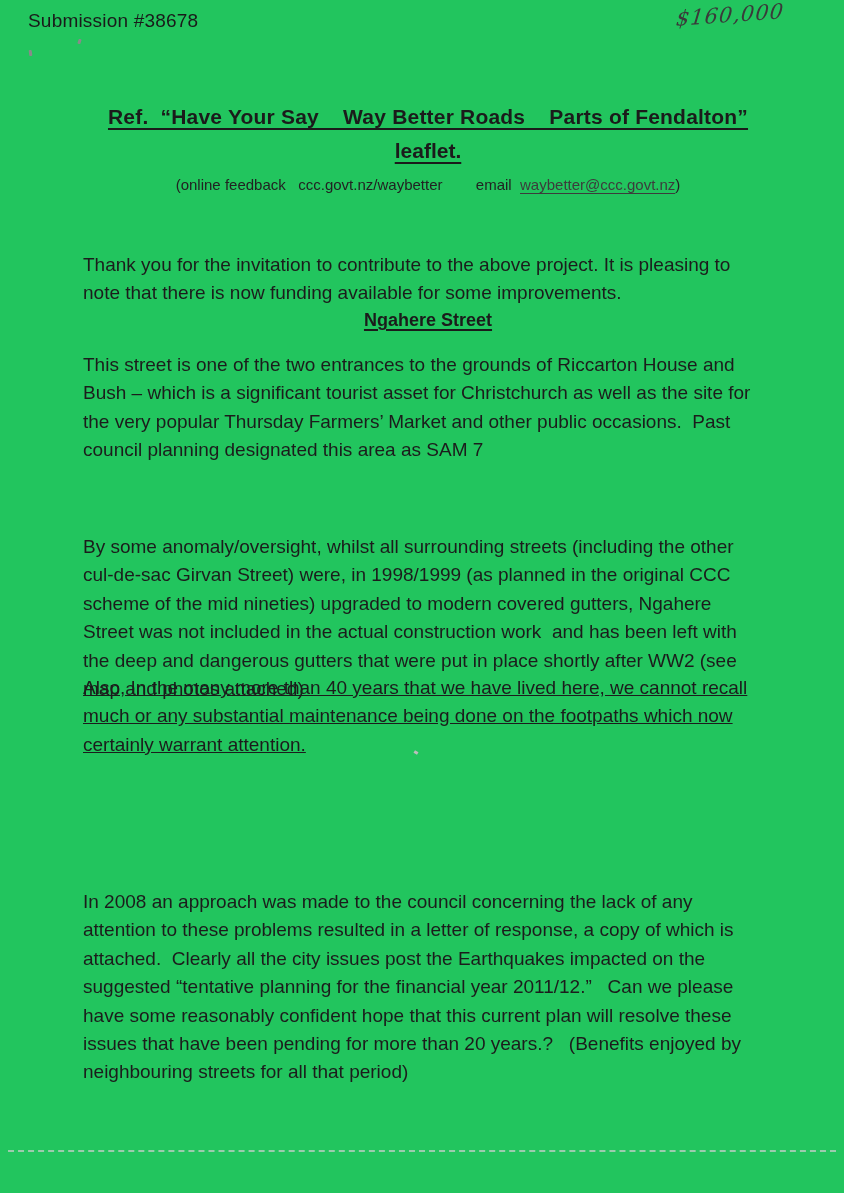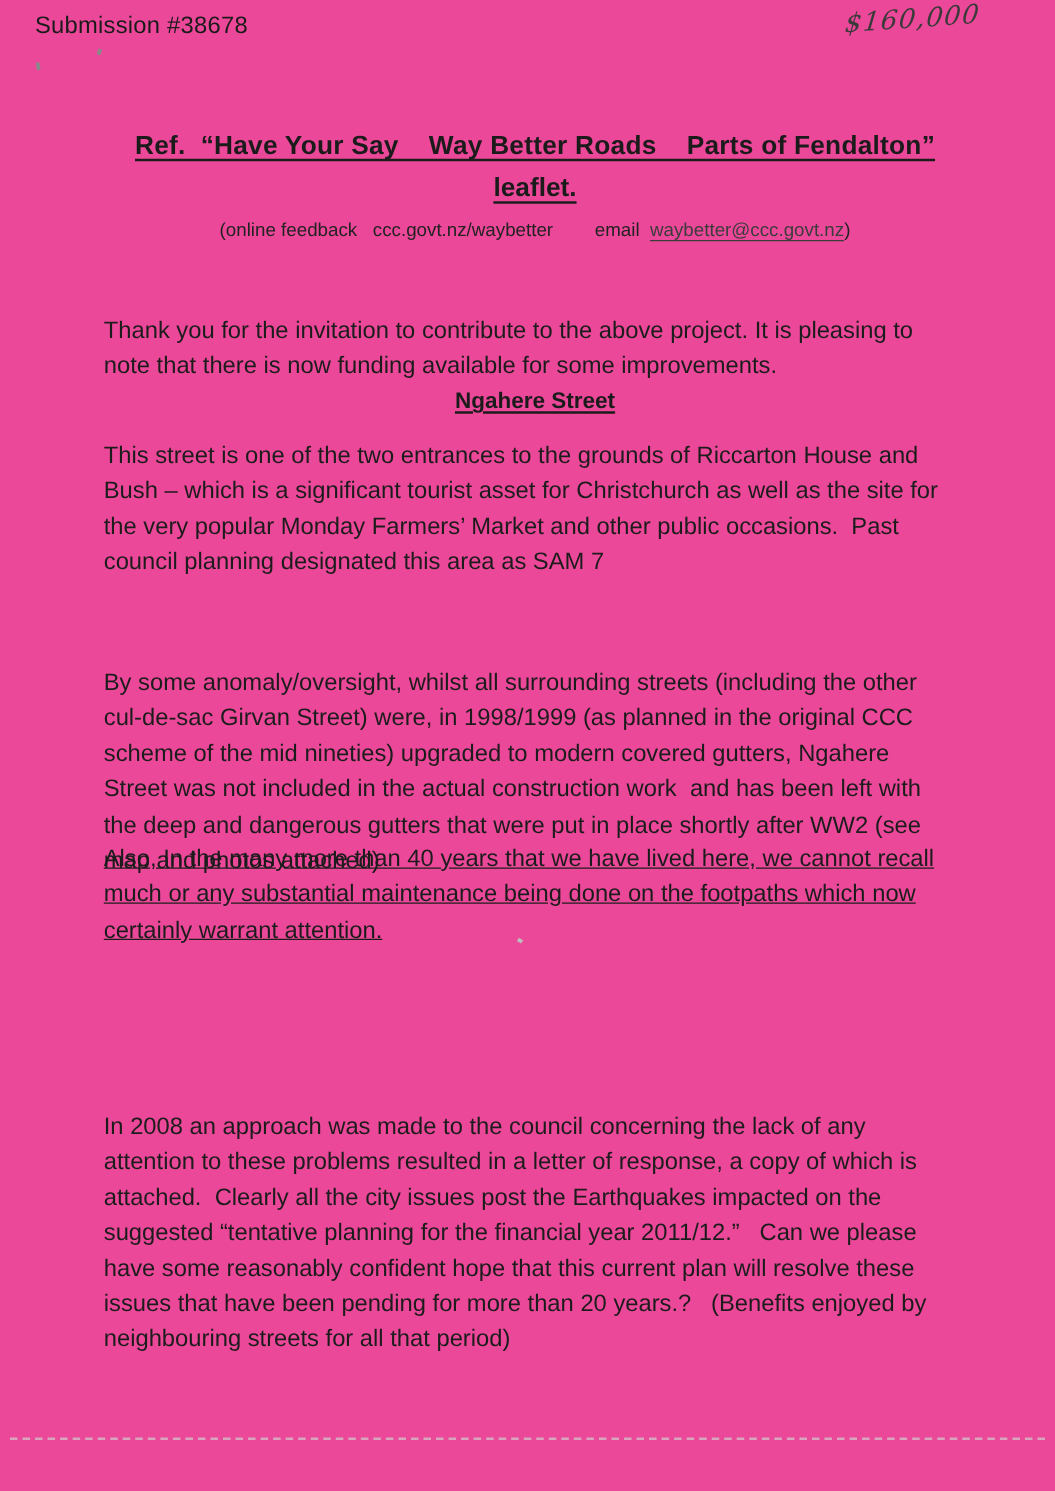--- a/index.html
+++ b/index.html
@@ -4,21 +4,21 @@
 <style>
   html, body {
     margin: 0;
     padding: 0;
     background: #ffffff;
   }
   .page {
     position: relative;
     width: 844px;
     height: 1193px;
-    background: #ec4899;
+    background: #22c55e;
     font-family: "Liberation Sans", sans-serif;
     color: #1c1c1c;
     overflow: hidden;
   }
 
   
   .submission-id {
     position: absolute;
     left: 28px;
     top: 10px;
@@ -176,21 +176,21 @@
 
     <div class="contact-line"><span>(online feedback   ccc.govt.nz/waybetter        email  </span><span class="contact-email">waybetter@ccc.govt.nz</span><span>)</span></div>
 
     <p class="para p1">Thank you for the invitation to contribute to the above project. It is pleasing to
 note that there is now funding available for some improvements.</p>
 
     <h2 class="section-heading">Ngahere Street</h2>
 
     <p class="para p2">This street is one of the two entrances to the grounds of Riccarton House and
 Bush – which is a significant tourist asset for Christchurch as well as the site for
-the very popular Monday Farmers’ Market and other public occasions.  Past
+the very popular Thursday Farmers’ Market and other public occasions.  Past
 council planning designated this area as SAM 7</p>
 
     <p class="para p3">By some anomaly/oversight, whilst all surrounding streets (including the other
 cul-de-sac Girvan Street) were, in 1998/1999 (as planned in the original CCC
 scheme of the mid nineties) upgraded to modern covered gutters, Ngahere
 Street was not included in the actual construction work  and has been left with
 the deep and dangerous gutters that were put in place shortly after WW2 (see
 map and photos attached)</p>
 
     <p class="para p4">Also, In the many more than 40 years that we have lived here, we cannot recall

